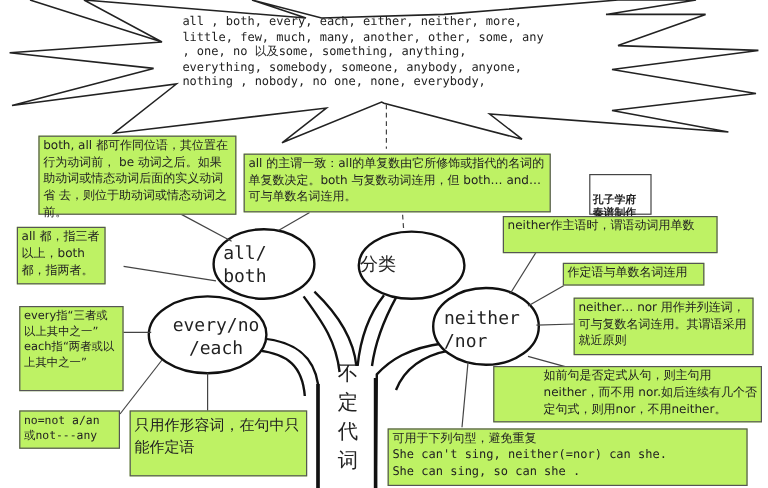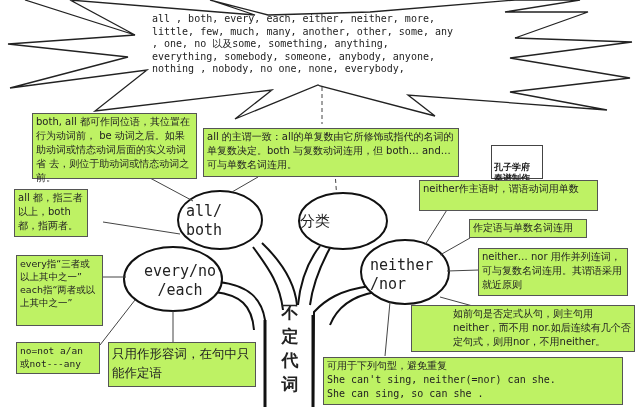--- a/index.html
+++ b/index.html
@@ -10,21 +10,21 @@
          font-size: 10px; line-height: 14px; padding: 1px 3px; box-sizing: border-box;
          font-family: "DejaVu Sans", "Liberation Sans", sans-serif; color: #222; }
   .mono { font-family: "DejaVu Sans Mono", "Liberation Mono", monospace; }
   .burst-text { position: absolute; left: 152px; top: 13px; width: 330px;
                 font-size: 10px; line-height: 12.6px; color: #222; white-space: pre-line;
                 font-family: "DejaVu Sans Mono", "Liberation Mono", monospace; }
   .node-label { position: absolute; text-align: left; font-size: 15px; line-height: 19px;
                 font-family: "DejaVu Sans Mono", "Liberation Mono", monospace; color: #222; }
   .trunk-label { position: absolute; left: 279px; top: 300px; width: 22px;
                  font-size: 17px; line-height: 24px; text-align: center;
-                 font-family: "DejaVu Serif", "Liberation Serif", serif; font-weight: bold; color: #222; }
+                 font-family: "DejaVu Serif", "Liberation Serif", serif; font-weight: normal; color: #222; }
   .credit { position: absolute; left: 491px; top: 145px; width: 52px; height: 25px;
             border: 1px solid #444; font-size: 9px; line-height: 11px; font-weight: bold;
             font-family: "DejaVu Serif", "Liberation Serif", serif; padding: 16px 2px; box-sizing: border-box; }
 </style>
 </head>
 <body>
 
 <svg class="bg" width="640" height="407" viewBox="0 0 640 407">
 
   <polyline fill="none" stroke="#222" stroke-width="1.3" points="25,0 135,35 8,44 128,57 10,88 147,70 95,111 272,90 235,119 318,85 320,86 435,116 408,95 607,110 510,92 630,78 510,58 632,42 515,38 588,12 505,12 580,0 515,0 370,12 268,15 210,0 255,15 70,0 135,35"></polyline>
@@ -85,21 +85,21 @@
 
 <div class="credit" style="white-space:pre-line;">孔子学府
 秦谱制作</div>
 
 <div class="box" style="left:16px; top:255px; width:87px; height:71px; font-size:9.5px; line-height:13px; white-space:pre-line;">every指“三者或以上其中之一”
 each指“两者或以上其中之一”</div>
 
 <div class="box mono" style="left:16px; top:342px; width:84px; height:32px; font-size:9.5px; line-height:13px; white-space:pre-line;">no=not a/an
 或not---any</div>
 
-<div class="box" style="left:108px; top:342px; width:148px; height:45px; font-size:12.5px; line-height:19px;">只用作形容词，在句中只能作定语</div>
+<div class="box" style="left:108px; top:342px; width:148px; height:55px; font-size:12.5px; line-height:19px;">只用作形容词，在句中只能作定语</div>
 
 <div class="trunk-label">不定代词</div>
 
 <div class="node-label" style="left:186px; top:202px; width:68px; white-space:pre-line;">all/
 both</div>
 <div class="node-label" style="left:300px; top:211px; width:76px; font-family:Liberation Sans, sans-serif;">分类</div>
 <div class="node-label" style="left:126px; top:262px; width:96px; text-align:center; padding-left:6px; white-space:pre-line;">every/no
 /each</div>
 <div class="node-label" style="left:368px; top:256px; width:80px; text-align:left; padding-left:2px; white-space:pre-line;">neither
 /nor</div>

